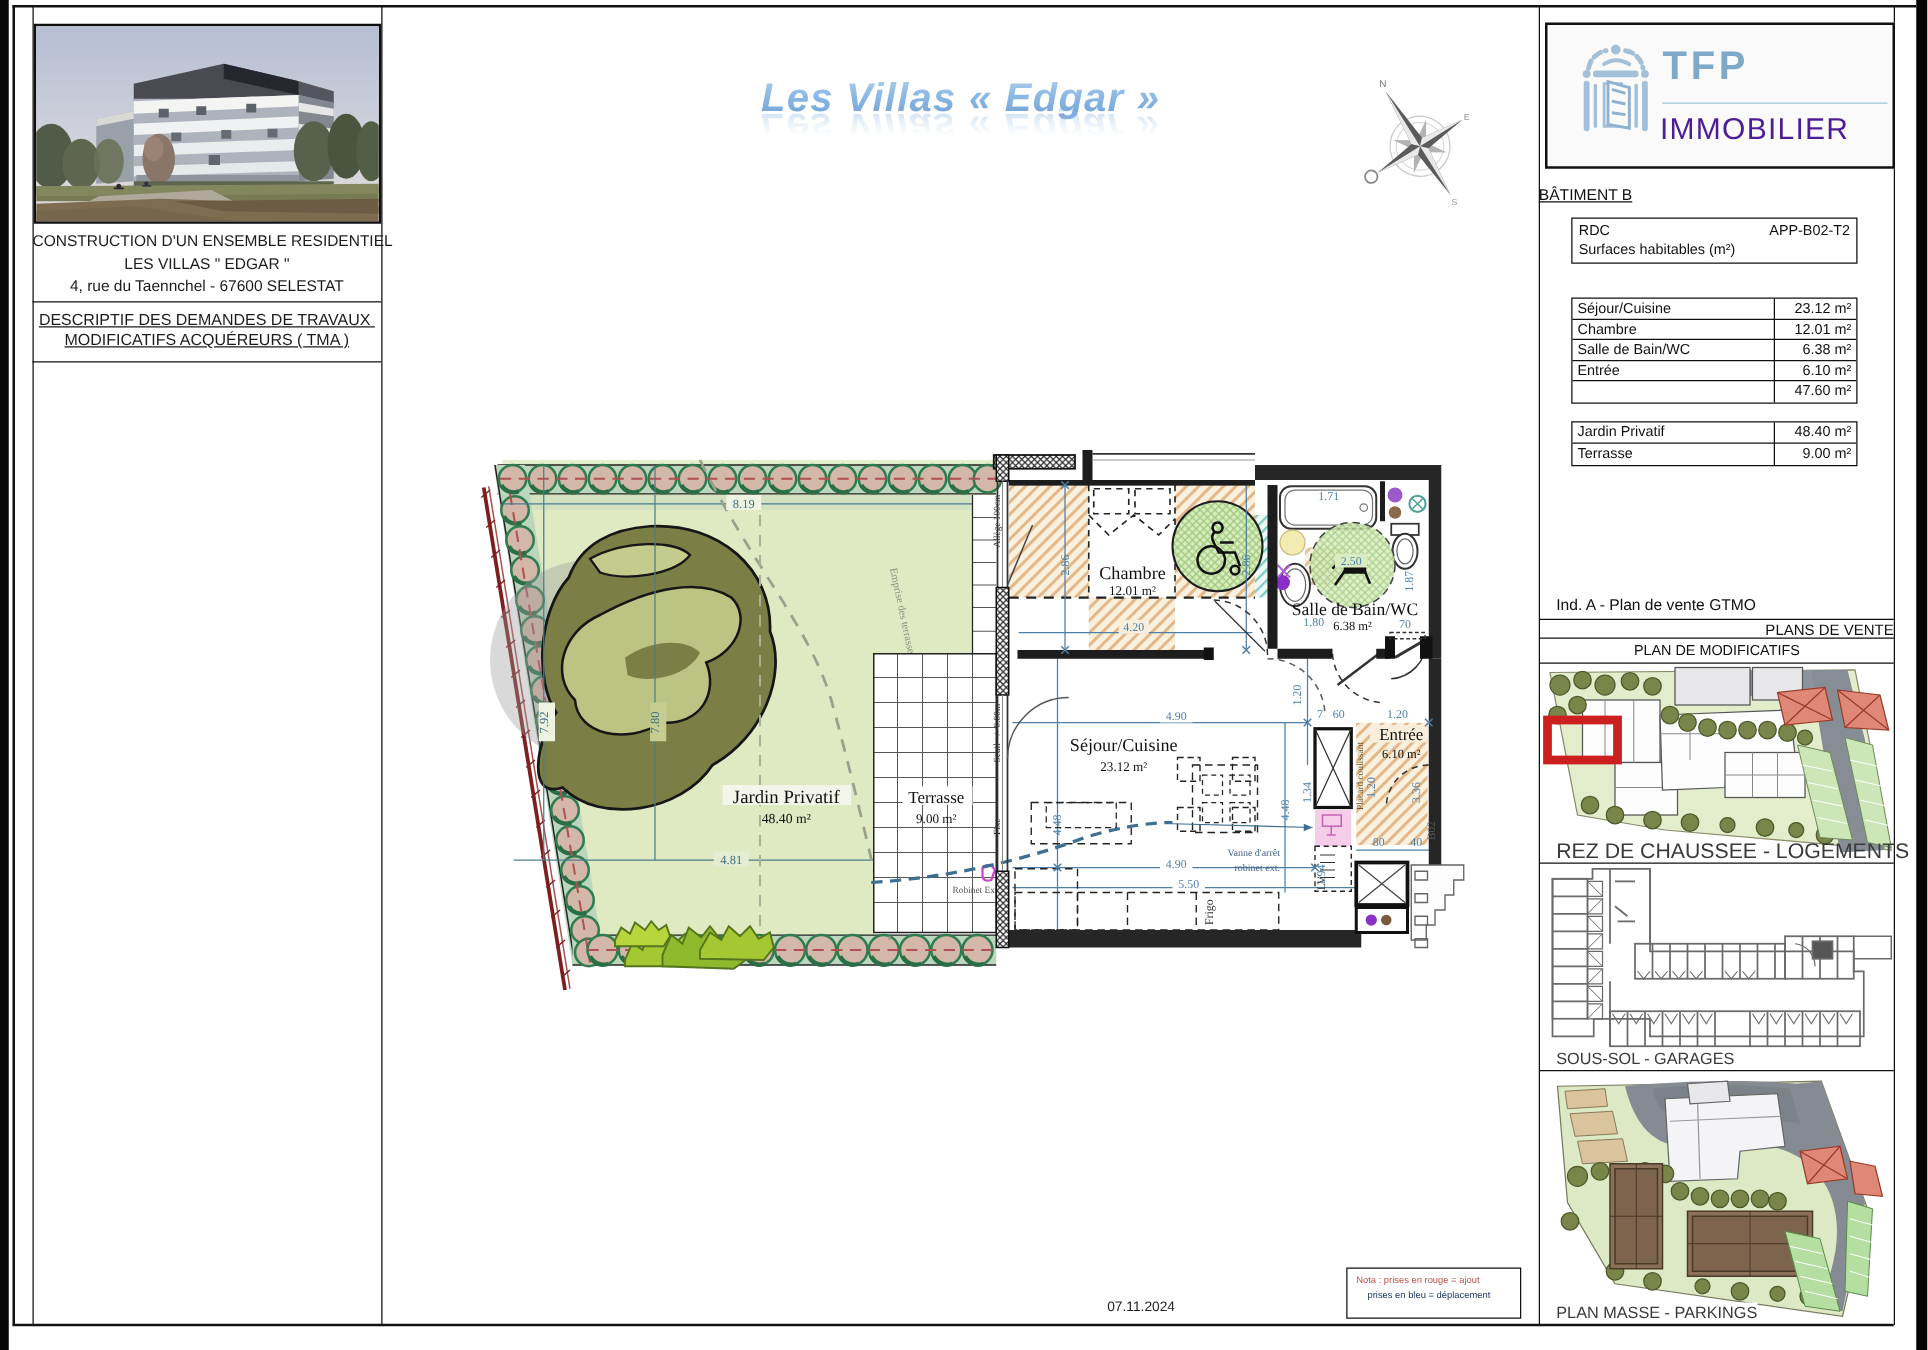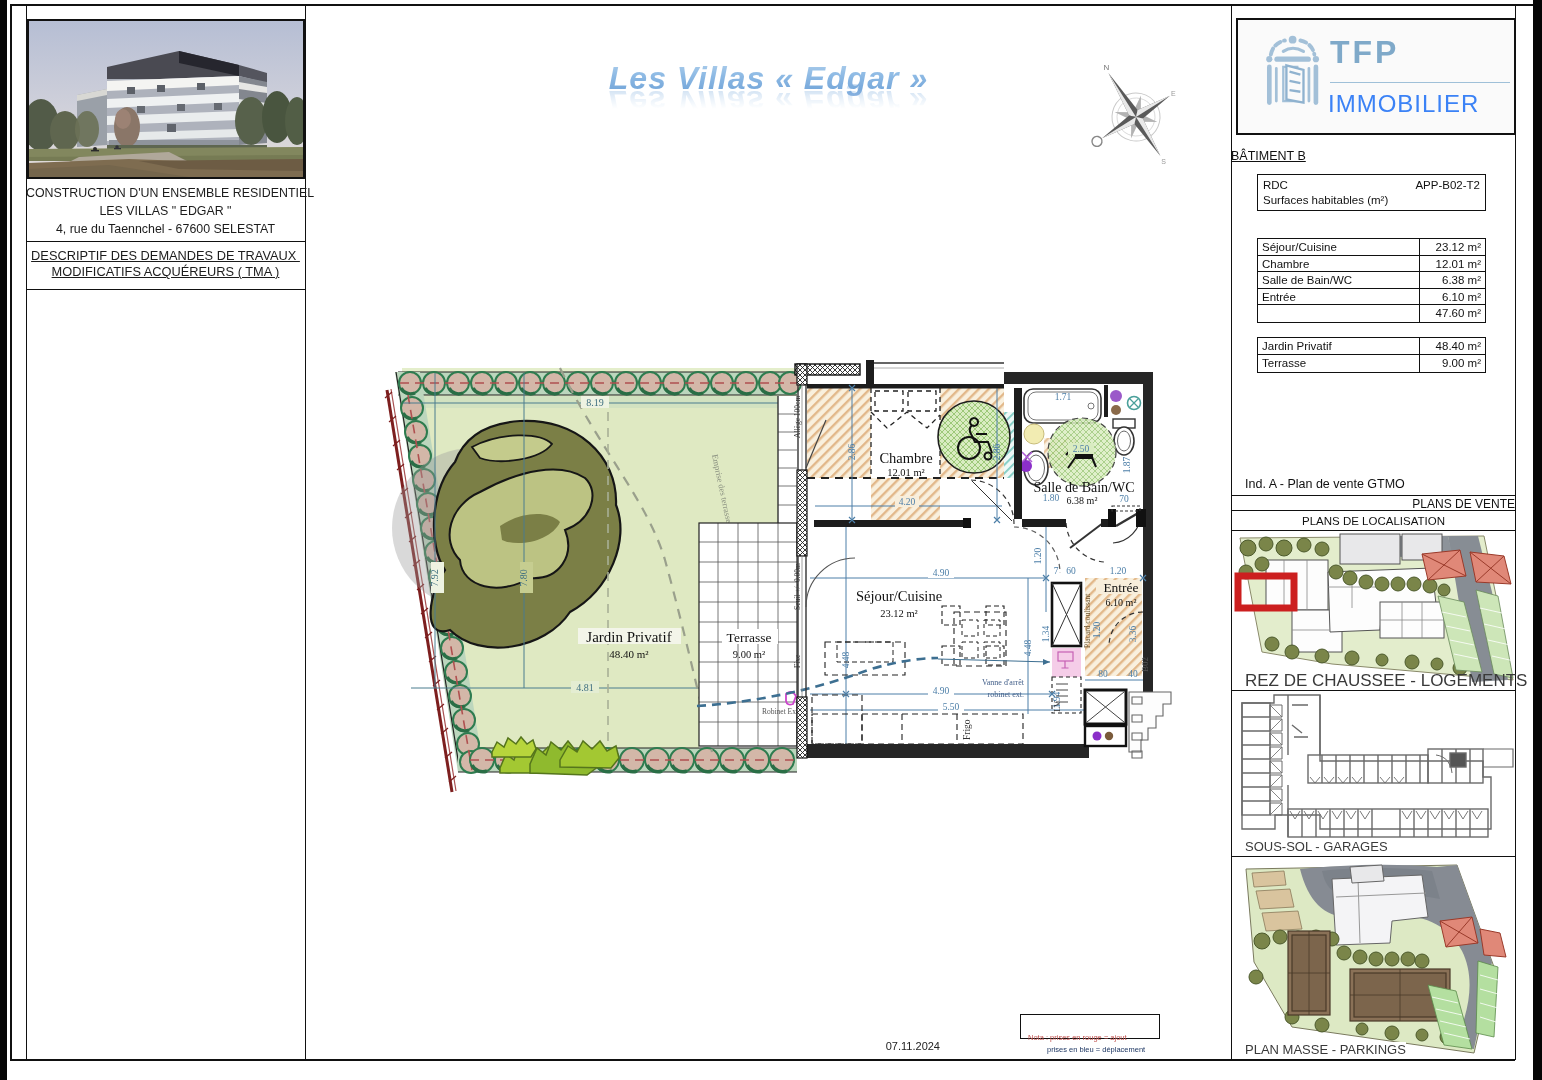--- a/index.html
+++ b/index.html
@@ -125,23 +125,23 @@
 <circle cx="-46" cy="0" r="5" fill="none" stroke="#888" stroke-width="1.4"></circle>
 <text x="0" y="-56" font-size="8" fill="#777" text-anchor="middle" transform="rotate(32 0 -56)">N</text>
 <text x="44" y="2" font-size="7" fill="#999" text-anchor="middle" transform="rotate(32 44 0)">E</text>
 <text x="0" y="55" font-size="7" fill="#999" text-anchor="middle" transform="rotate(32 0 52)">S</text>
 </g>
 </svg>
 </div>
 
 <div class="abs" style="left:600px;top:1040px;width:340px;text-align:right;font-size:11px;color:#222">07.11.2024</div>
 
-<div class="abs" style="left:1020px;top:1014px;width:140px;height:25px;border:1.5px solid #111;font-size:7.5px;box-sizing:border-box;padding-top:18px">
+<div class="abs" style="left:1077px;top:1014px;width:140px;height:41px;border:1.5px solid #111;font-size:7.5px;box-sizing:border-box;padding-top:4px">
 <div style="color:#c0504d;margin-left:7px">Nota : prises en rouge = ajout</div>
-<div style="color:#1f3864;margin-left:26px;margin-top:3px">prises en bleu = déplacement</div>
+<div style="color:#1f3864;margin-left:16px;margin-top:3px">prises en bleu = déplacement</div>
 </div>
 
 <svg class="abs" style="left:0;top:0" width="1542" height="1080" viewBox="0 0 1542 1080">
 <defs>
 <pattern id="tanh" width="7" height="7" patternTransform="rotate(45)" patternUnits="userSpaceOnUse">
 <rect width="7" height="7" fill="#f9f0de"></rect>
         <rect width="2.4" height="7" fill="#e2b88a"></rect>
 </pattern>
 <pattern id="xwall" width="5" height="5" patternUnits="userSpaceOnUse">
 <rect width="5" height="5" fill="#fdfdfd"></rect>
@@ -718,21 +718,21 @@
 <path d="M30,42 h18 v44 h-18 Z" stroke-width="3"></path>
 </g>
 <g stroke="#8fb2cf" fill="#fafafa" stroke-width="3">
 <path d="M34,40 L56,46 L56,88 L34,84 Z"></path>
 <path d="M38,48 L52,52 M38,60 L52,63 M38,72 L52,74"></path>
 </g>
 </svg>
 
 <div class="abs" style="left:92px;top:14px;font-size:32px;font-weight:bold;letter-spacing:3px;color:#7fa9c9">TFP</div>
 <div class="abs" style="left:92px;top:62px;width:180px;border-top:1.5px solid #9fc0d8"></div>
-<div class="abs" style="left:90px;top:70px;font-size:24px;letter-spacing:1px;color:#3b82f6">IMMOBILIER</div>
+<div class="abs" style="left:90px;top:70px;font-size:24px;letter-spacing:1px;color:#4c1d95">IMMOBILIER</div>
 </div>
 
 <div class="abs" style="left:1231px;top:149px;width:285px;font-size:12.5px;color:#111"><u>BÂTIMENT B</u></div>
 
 <div class="abs" style="left:1257px;top:174px;width:229px;height:37px;border:1.5px solid #111;box-sizing:border-box;font-size:11.5px;color:#111">
 <div style="position:absolute;left:5px;top:4px">RDC</div>
 <div style="position:absolute;right:5px;top:4px">APP-B02-T2</div>
 <div style="position:absolute;left:5px;top:19px">Surfaces habitables (m²)</div>
 </div>
 
@@ -768,21 +768,21 @@
       <span style="position:absolute;left:4px;top:2px">Terrasse</span>
       <span style="position:absolute;right:4px;top:2px">9.00 m²</span>
     </div>
 <div style="position:absolute;left:161px;top:0;width:0;height:34px;border-left:1px solid #111"></div>
 </div>
 
 <div class="abs" style="left:1245px;top:477px;font-size:12.5px;color:#111">Ind. A - Plan de vente GTMO</div>
 
 <div class="abs" style="left:1232px;top:495px;width:283px;height:16px;border-top:1.5px solid #111;border-bottom:1.5px solid #111;text-align:right;font-size:12px;color:#111;line-height:16px;box-sizing:border-box">PLANS DE VENTE</div>
 
-<div class="abs" style="left:1232px;top:511px;width:283px;height:20px;border-bottom:1.5px solid #111;text-align:center;font-size:11.5px;color:#111;line-height:20px;box-sizing:border-box">PLANS DE LOCALISATION</div>
+<div class="abs" style="left:1232px;top:511px;width:283px;height:20px;border-bottom:1.5px solid #111;text-align:center;font-size:11.5px;color:#111;line-height:20px;box-sizing:border-box">PLAN DE MODIFICATIFS</div>
 
 <svg class="abs" style="left:1232px;top:532px" width="283" height="159" viewBox="0 0 283 159">
 
 <polygon points="8,6 252,4 281,148 100,132 30,120" fill="#e3edcc" stroke="#8a8a6a" stroke-width="1"></polygon>
 
 <path d="M216,4 L246,4 L260,60 L276,148 L240,150 C232,100 222,40 216,4 Z" fill="#878d94"></path>
 <path d="M150,4 L216,4 L222,30 L160,24 Z" fill="#8d939a"></path>
 
 <g fill="#fdfdfd" stroke="#555" stroke-width="1">
 <rect x="34" y="28" width="62" height="50"></rect>

